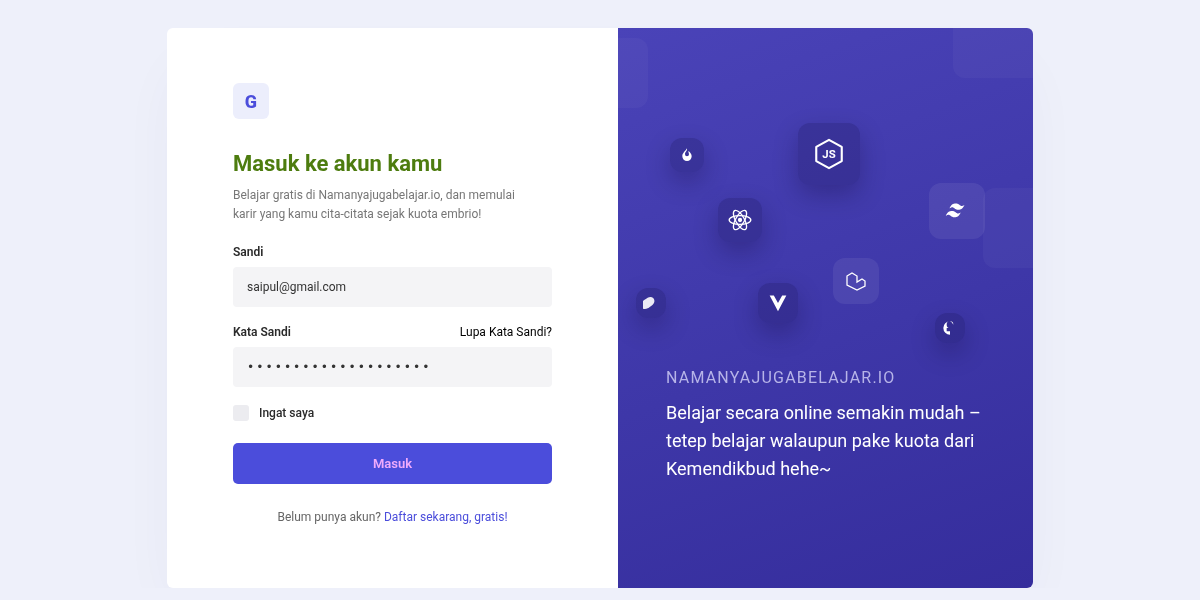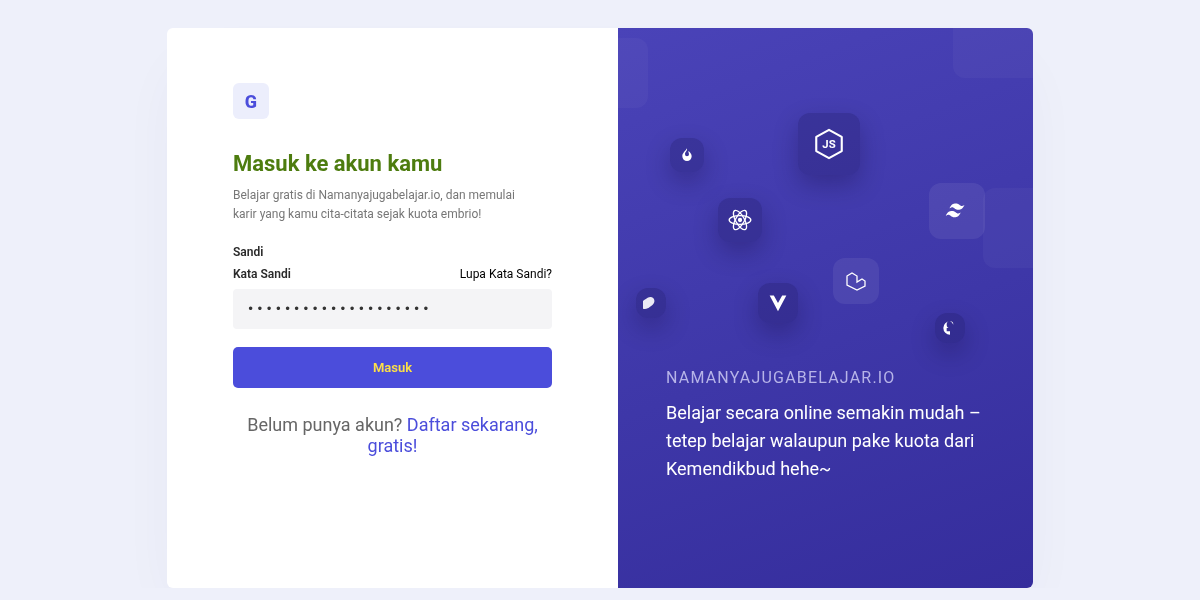--- a/index.html
+++ b/index.html
@@ -50,30 +50,30 @@
   .checkbox {
     width: 16px; height: 16px;
     background: #ececf0;
     border-radius: 3px;
     cursor: pointer;
   }
   .remember-text { font-size: 12px; color: #2a2a2a; font-weight: 500;}
   .submit {
     width: 100%;
     background: #4b4ddb;
-    color: #fde047;
+    color: #f0abfc;
     border: none;
     border-radius: 5px;
     padding: 13px 0;
     font-size: 13px;
     font-weight: 600;
     cursor: pointer;
     margin-bottom: 26px;
   }
-  .signup-row { text-align: center; font-size: 18px; color: #666; }
+  .signup-row { text-align: center; font-size: 12px; color: #666; }
   .signup-row a { color: #4b4ddb; text-decoration: none; }
 
   .right {
     flex: 1;
     background: linear-gradient(160deg,#4a43b8 0%, #3e37a8 55%, #352d9c 100%);
     position: relative;
     padding: 40px 48px;
     color: #fff;
     overflow: hidden;
   }
@@ -107,48 +107,53 @@
 
 <div class="card">
   <div class="left">
     <div class="logo">G</div>
     <div class="title">Masuk ke akun kamu</div>
     <div class="subtitle">Belajar gratis di Namanyajugabelajar.io, dan memulai karir yang kamu cita-citata sejak kuota embrio!</div>
 
     <div class="field-label-row">
       <div class="field-label">Sandi</div>
     </div>
+    <input class="input" value="saipul@gmail.com" style="">
 
     <div class="field-label-row">
       <div class="field-label">Kata Sandi</div>
       <div class="forgot">Lupa Kata Sandi?</div>
     </div>
     <input class="input password" value="••••••••••••••••••••" style="">
 
+    <div class="remember-row">
+      <div class="checkbox"></div>
+      <div class="remember-text">Ingat saya</div>
+    </div>
 
     <button class="submit">Masuk</button>
 
     <div class="signup-row">
       <span>Belum punya akun? </span><a href="#">Daftar sekarang, gratis!</a>
     </div>
   </div>
 
   <div class="right">
 
     <div class="deco" style="top:-40px; right:-10px; width:90px; height:90px;"></div>
     <div class="deco" style="top:160px; right:-30px; width:80px; height:80px;"></div>
     <div class="deco" style="top:10px; left:-40px; width:70px; height:70px;"></div>
 
     <div class="tile dark" style="top:110px; left:52px; width:34px; height:34px;">
       <svg width="16" height="16" viewBox="0 0 24 24" fill="none">
           <path d="M12 2c1 4-3 5-3 9a3 3 0 006 0c0-2-1-3-1-5 3 2 5 5 5 8a7 7 0 01-14 0c0-5 4-7 7-12z" fill="#fff"></path>
         </svg>
     </div>
 
-    <div class="tile dark" style="top:85px; left:180px; width:62px; height:62px;">
+    <div class="tile dark" style="top:95px; left:180px; width:62px; height:62px;">
       <svg width="34" height="34" viewBox="0 0 24 24" fill="none">
           <path d="M12 2l9 5v10l-9 5-9-5V7l9-5z" stroke="#fff" stroke-width="1.5" stroke-linejoin="round"></path>
           <text x="12" y="15" font-size="8" font-weight="700" fill="#fff" text-anchor="middle" font-family="Arial">JS</text>
         </svg>
     </div>
 
     <div class="tile dark" style="top:170px; left:100px; width:44px; height:44px;">
       <svg width="26" height="26" viewBox="0 0 24 24" fill="none">
           <circle cx="12" cy="12" r="2" fill="#fff"></circle>
           <ellipse cx="12" cy="12" rx="10" ry="4" stroke="#fff" stroke-width="1.2"></ellipse>

